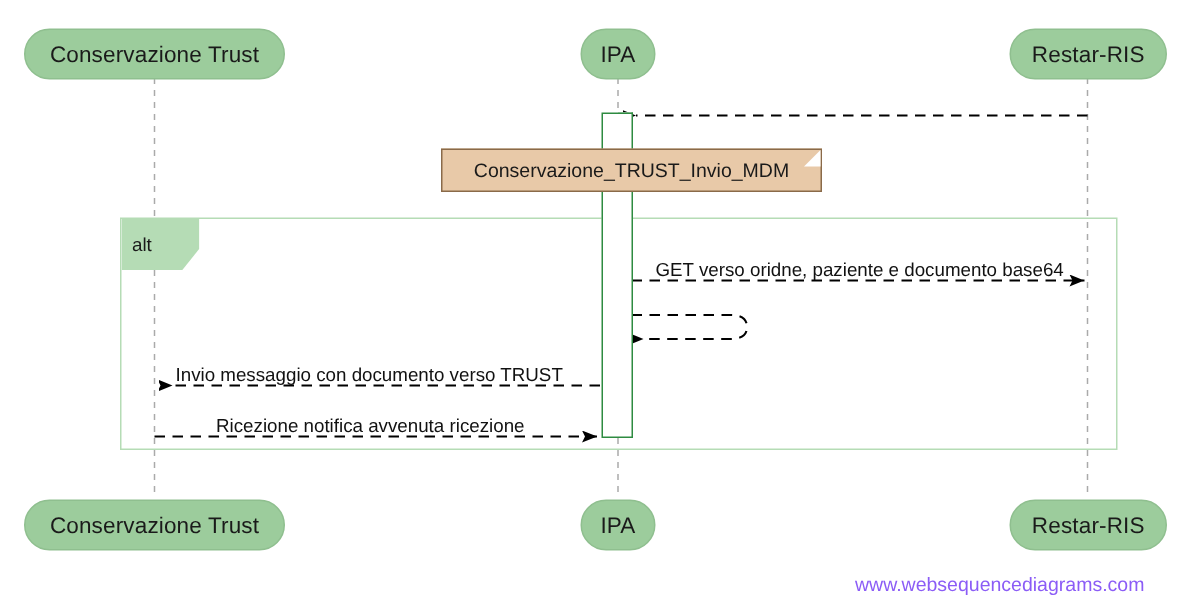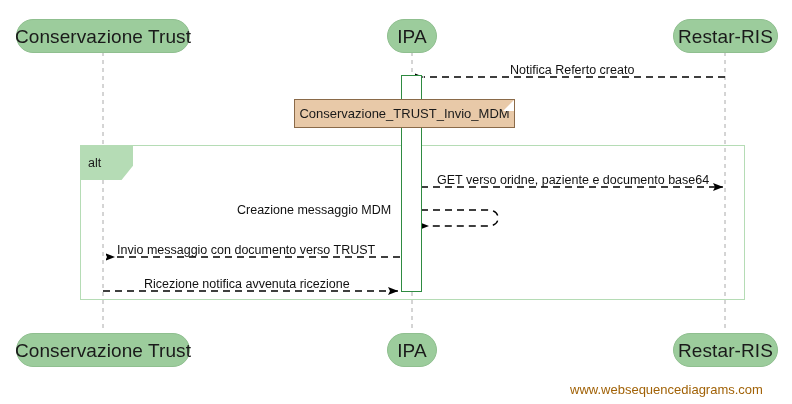--- a/index.html
+++ b/index.html
@@ -31,21 +31,21 @@
   .actor-box {
     position: absolute;
     box-sizing: border-box;
     background: #9ccc9c;
     border: 1px solid #8fbf8f;
     border-radius: 17px;
     display: flex;
     align-items: center;
     justify-content: center;
     color: #1a1a1a;
-    font-size: 19px;
+    font-size: 15px;
     line-height: 1;
     white-space: nowrap;
     letter-spacing: 0.1px;
   }
   
   .note-box {
     position: absolute;
     box-sizing: border-box;
     background: #e8c9a8;
     border: 1px solid #8a6a49;
@@ -97,21 +97,21 @@
     position: absolute;
     font-size: 12.5px;
     color: #111111;
     white-space: nowrap;
     line-height: 1;
   }
   
   .credit {
     position: absolute;
     font-size: 13px;
-    color: #a16207;
+    color: #8b5cf6;
     white-space: nowrap;
     line-height: 1;
   }
 </style>
 </head>
 <body>
 
 <div id="canvas">
 
   <svg class="layer-svg" viewBox="0 0 792 404" xmlns="http://www.w3.org/2000/svg">
@@ -143,21 +143,21 @@
 
   <div class="frag-box" style="left:80px; top:145px; width:665px; height:155px;"></div>
   <div class="frag-label" style="left:81px; top:146px; width:52px; height:34px;
               clip-path: polygon(0 0, 100% 0, 100% 58%, 78% 100%, 0 100%);">
     <span>alt</span>
   </div>
 
   <div class="activation" style="left:401px; top:75px; width:21px; height:217px;"></div>
   <div class="activation" style="left:412px; top:75px; width:10px; height:217px; border-left:none;"></div>
 
-  <div class="note-box" style="left:294px; top:99px; width:221px; height:29px;">
+  <div class="note-box" style="left:294px; top:99px; width:254px; height:29px;">
     <span>Conservazione_TRUST_Invio_MDM</span>
     <span class="note-fold"></span>
   </div>
 
   <div class="actor-box" style="left:16px; top:19px; width:174px; height:34px;">
     <span>Conservazione Trust</span>
   </div>
   <div class="actor-box" style="left:387px; top:19px; width:50px; height:34px;">
     <span>IPA</span>
   </div>
@@ -168,31 +168,25 @@
   <div class="actor-box" style="left:16px; top:333px; width:174px; height:34px;">
     <span>Conservazione Trust</span>
   </div>
   <div class="actor-box" style="left:387px; top:333px; width:50px; height:34px;">
     <span>IPA</span>
   </div>
   <div class="actor-box" style="left:673px; top:333px; width:105px; height:34px;">
     <span>Restar-RIS</span>
   </div>
 
-  <div class="msg-label" style="left:510px; top:64px;">
-    <span>Notifica Referto creato</span>
-  </div>
 
   <div class="msg-label" style="left:437px; top:174px;">
     <span>GET verso oridne, paziente e documento base64</span>
   </div>
 
-  <div class="msg-label" style="left:237px; top:204px;">
-    <span>Creazione messaggio MDM</span>
-  </div>
 
   <div class="msg-label" style="left:117px; top:244px;">
     <span>Invio messaggio con documento verso TRUST</span>
   </div>
 
   <div class="msg-label" style="left:144px; top:278px;">
     <span>Ricezione notifica avvenuta ricezione</span>
   </div>
 
   <div class="credit" style="left:570px; top:383px;">

